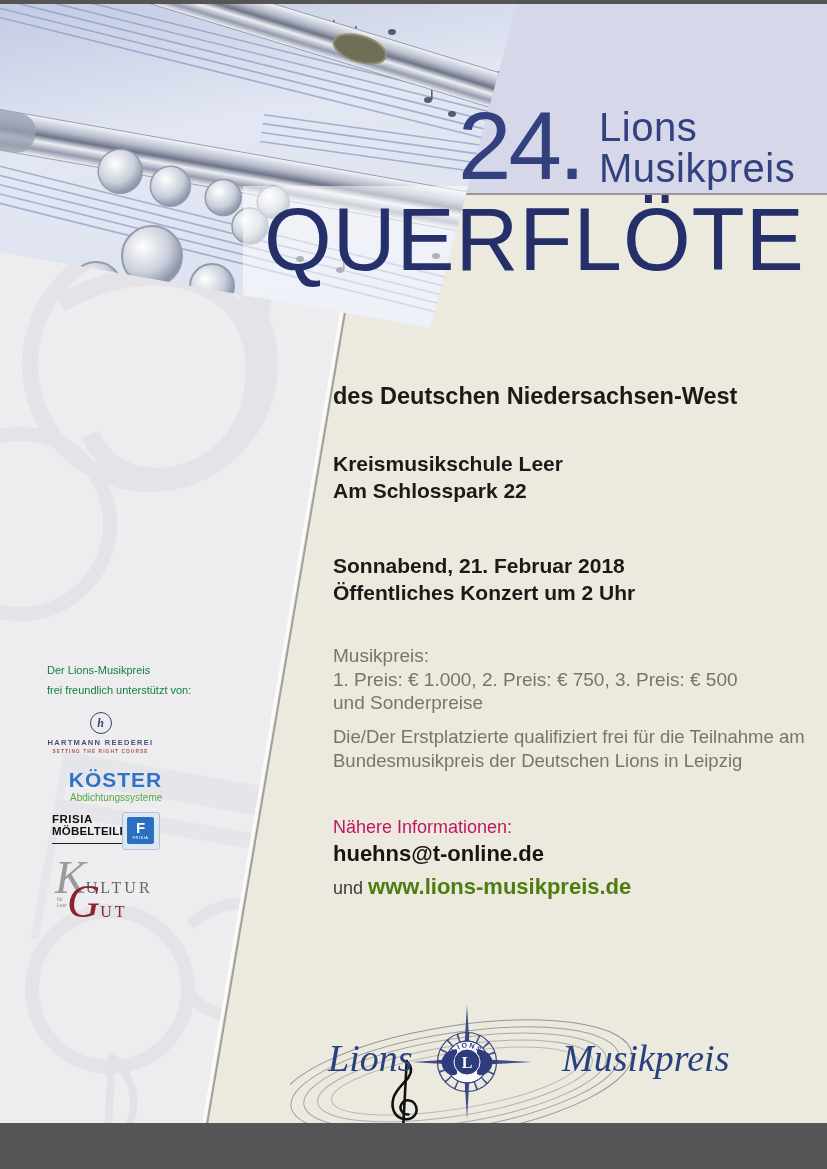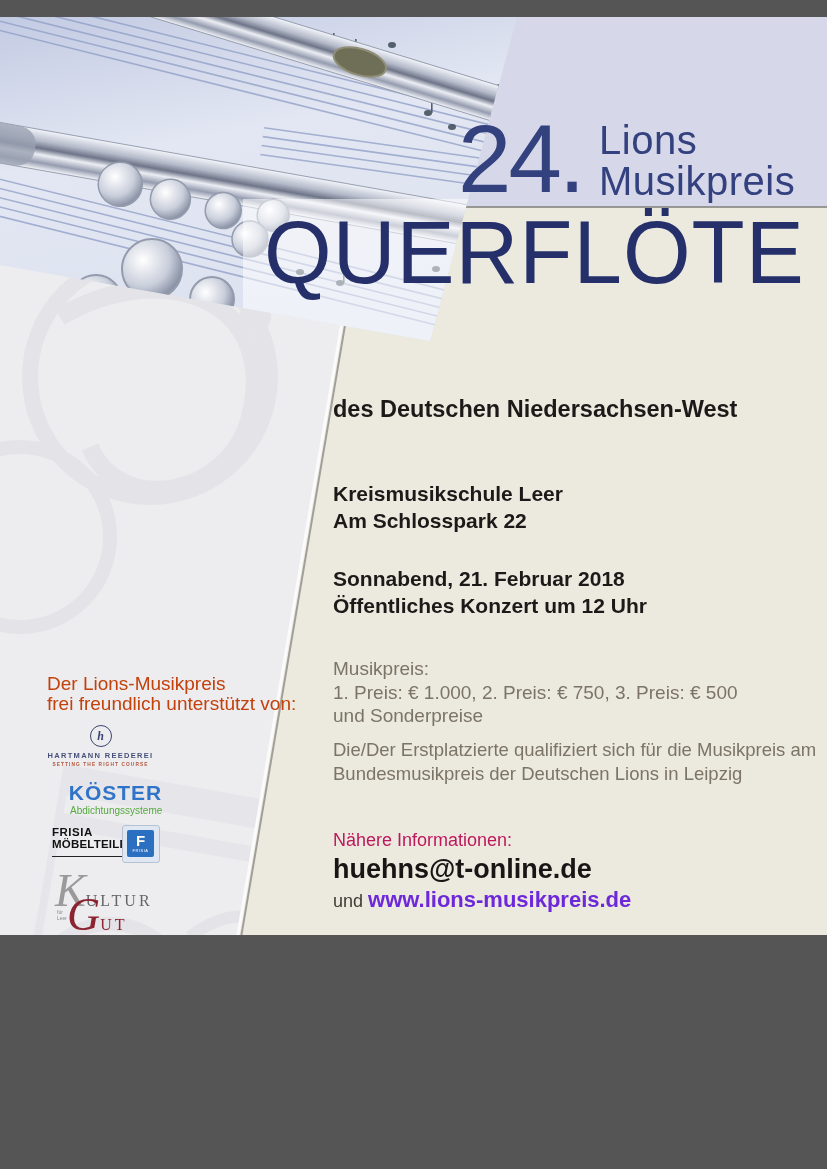--- a/index.html
+++ b/index.html
@@ -1,19 +1,19 @@
 <!DOCTYPE html>
 <html><head>
 <meta charset="utf-8">
 <style>
   html,body{margin:0;padding:0;background:#555;}
   .poster{
-    position:relative;width:827px;height:918px;overflow:hidden;
+    position:relative;width:827px;height:1119px;overflow:hidden;
     background:#ece9df;font-family:"Liberation Sans",sans-serif;
-    margin:17px auto;
+    margin:4px auto;
   }
   .abs{position:absolute;}
 
   
   .lavender{left:300px;top:0;width:527px;height:190px;background:#d6d8e9;}
   .divider{left:462px;top:189px;width:365px;height:2px;background:#8b8a86;opacity:.85;}
 
   
   .paper{
     left:0;top:0;width:360px;height:1169px;
@@ -33,30 +33,30 @@
 
   
   .num24{left:458px;top:94px;font-size:96px;line-height:1;color:#34417f;
     font-weight:400;letter-spacing:-3px;}
   .brand{left:599px;top:103px;color:#34417f;font-weight:400;}
   .brand div{font-size:40px;line-height:41px;letter-spacing:.5px;}
   .big-title{left:264px;top:191px;font-size:87px;line-height:1;color:#25306b;
     font-weight:300;letter-spacing:1px;transform:scaleY(1.02);transform-origin:top left;}
   .subtitle{left:333px;top:379px;font-size:23.5px;font-weight:bold;color:#1b1a18;}
   .blk{left:333px;font-size:21px;font-weight:bold;line-height:26.5px;color:#1b1a18;}
-  .venue{top:464px;} .event{top:549px;}
+  .venue{top:447px;} .event{top:549px;}
   .gray-blk{left:333px;font-size:19px;line-height:23.5px;color:#7b7467;font-weight:400;}
   .prizes{top:640px;} .qual{top:721px;font-size:18.5px;}
   .contact-h{left:333px;top:813px;font-size:18px;color:#be185d;}
-  .email{left:333px;top:837px;font-size:27px;font-weight:bold;color:#171614;}
+  .email{left:333px;top:837px;font-size:22px;font-weight:bold;color:#171614;}
   .site{left:333px;top:870px;color:#3f3c36;font-size:18px;}
-  .site b{font-size:22px;color:#6d28d9;}
-
-  
-  .supporters{left:47px;top:657px;font-size:19px;line-height:19.5px;color:#c2410c;}
+  .site b{font-size:22px;color:#4d7c0f;}
+
+  
+  .supporters{left:47px;top:657px;font-size:11px;line-height:19.5px;color:#15803d;}
   .hart{left:38px;top:708px;width:125px;text-align:center;}
   .hart-circ{margin:0 auto;width:20px;height:20px;border:1.6px solid #3c4470;border-radius:50%;
     display:flex;align-items:center;justify-content:center;
     font-family:"Liberation Serif",serif;font-style:italic;font-weight:bold;
     font-size:12px;color:#3c4470;}
   .hart-name{margin-top:4px;font-size:7.5px;letter-spacing:1.3px;color:#46507a;font-weight:bold;}
   .hart-tag{margin-top:2px;font-size:4.8px;letter-spacing:1.1px;color:#b2543c;font-weight:bold;}
   .koest{left:52px;top:764px;text-align:right;}
   .koest-name{font-size:21px;font-weight:800;color:#2f74c9;letter-spacing:1px;}
   .koest-sub{margin-left:18px;font-size:10px;color:#55a83f;}
@@ -219,31 +219,31 @@
 
   <div class="abs subtitle">des Deutschen Niedersachsen-West</div>
 
   <div class="abs blk venue">
     <div>Kreismusikschule Leer</div>
     <div>Am Schlosspark 22</div>
   </div>
 
   <div class="abs blk event">
     <div>Sonnabend, 21. Februar 2018</div>
-    <div>Öffentliches Konzert um 12 Uhr</div>
+    <div>Öffentliches Konzert um 2 Uhr</div>
   </div>
 
   <div class="abs gray-blk prizes">
     <div>Musikpreis:</div>
     <div>1. Preis: € 1.000, 2. Preis: € 750, 3. Preis: € 500</div>
     <div>und Sonderpreise</div>
   </div>
 
   <div class="abs gray-blk qual">
-    <div>Die/Der Erstplatzierte qualifiziert sich für die Musikpreis am</div>
+    <div>Die/Der Erstplatzierte qualifiziert frei für die Teilnahme am</div>
     <div>Bundesmusikpreis der Deutschen Lions in Leipzig</div>
   </div>
 
   <div class="abs contact-h">Nähere Informationen:</div>
   <div class="abs email">huehns@t-online.de</div>
   <div class="abs site"><span>und </span><b>www.lions-musikpreis.de</b></div>
 
   <div class="abs supporters">
     <div>Der Lions-Musikpreis</div>
     <div>frei freundlich unterstützt von:</div>

